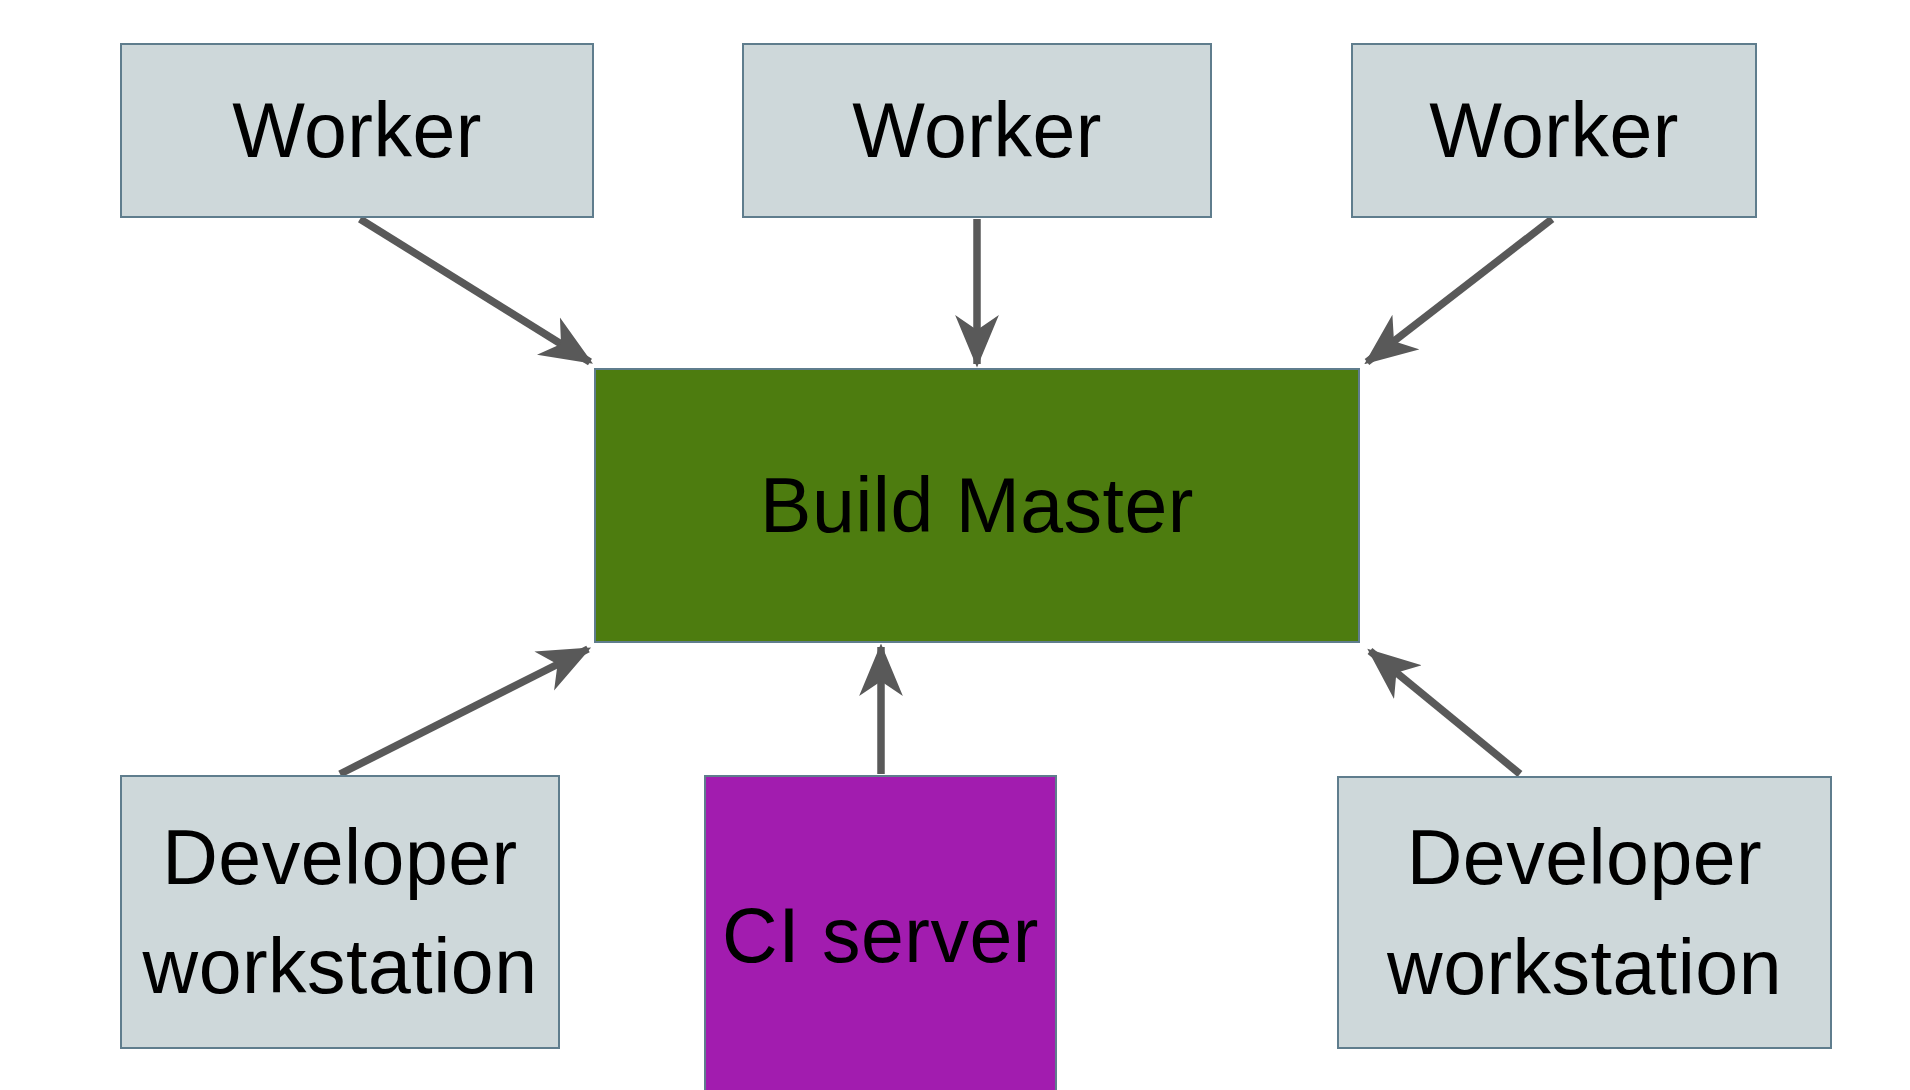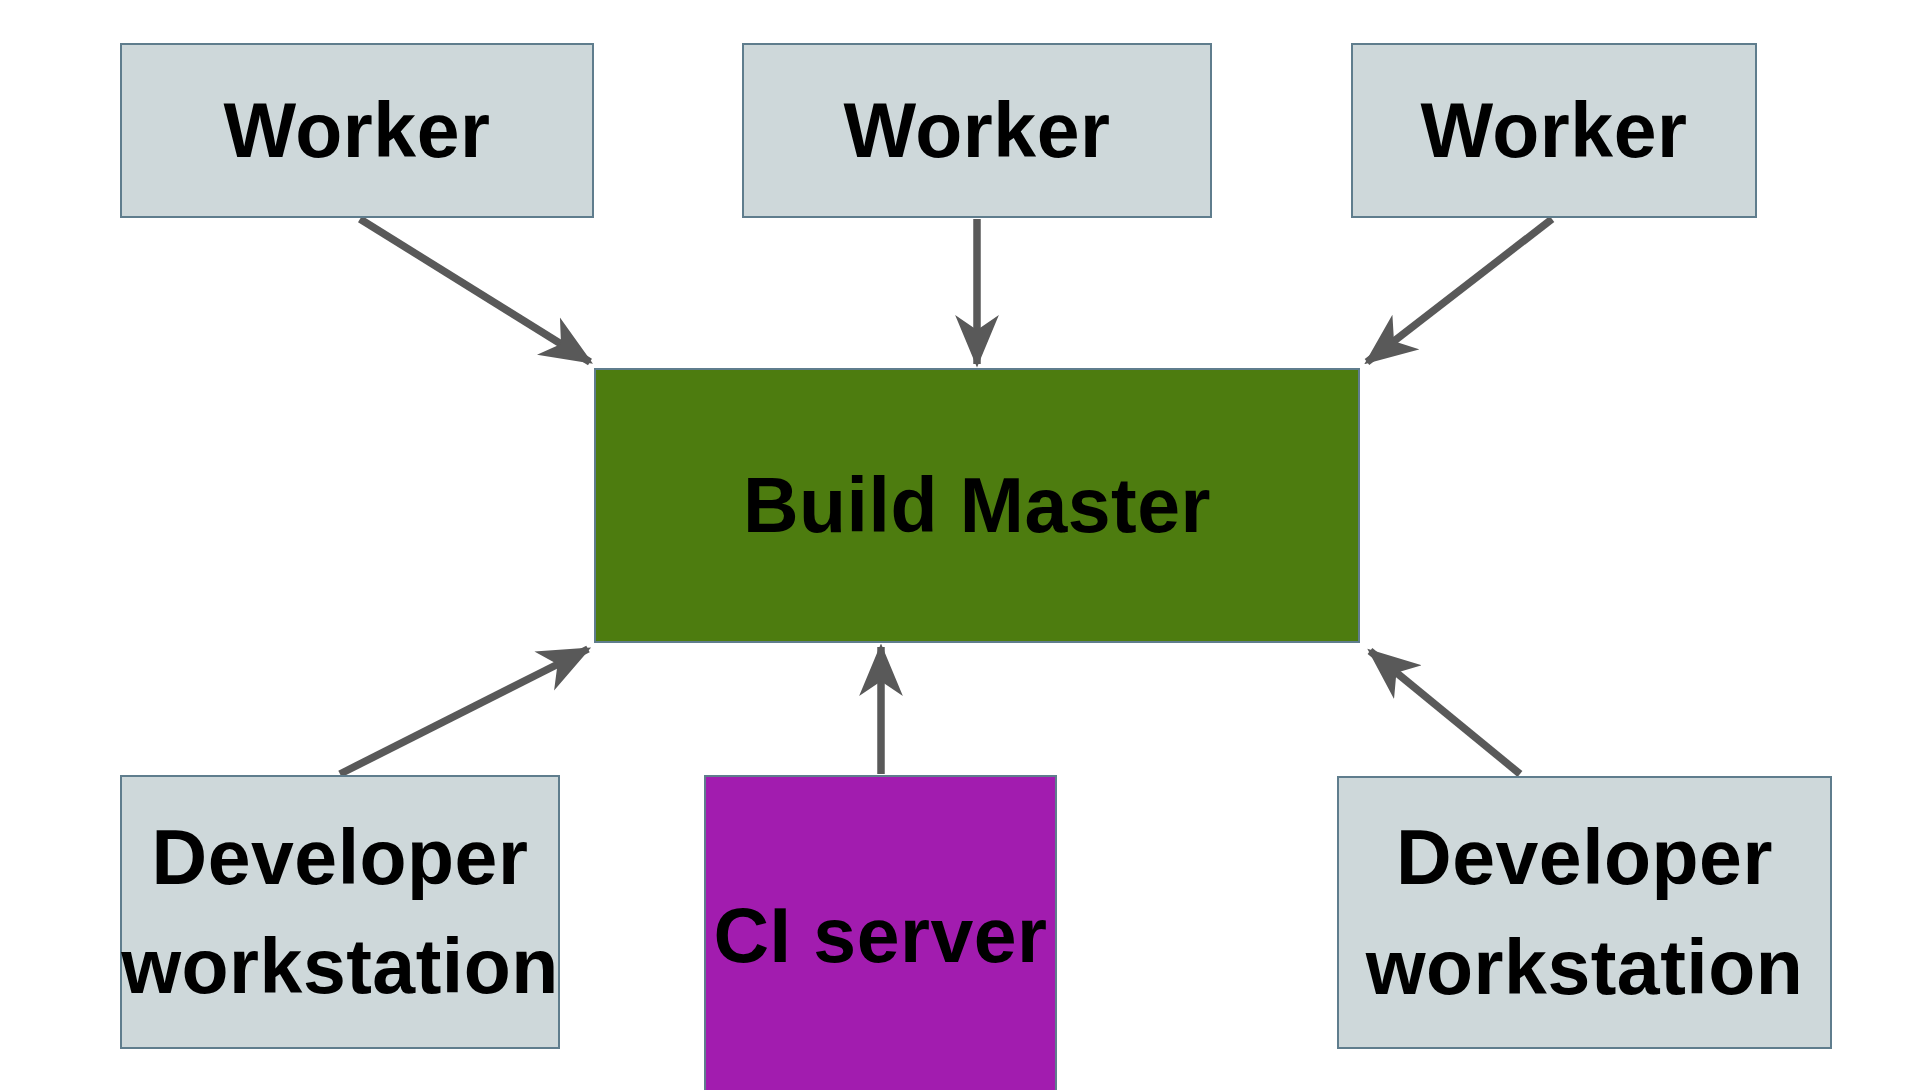--- a/index.html
+++ b/index.html
@@ -25,21 +25,20 @@
   }
   .node {
     position: absolute;
     box-sizing: border-box;
     border-style: solid;
     border-width: 2.5px;
     display: flex;
     align-items: center;
     justify-content: center;
     text-align: center;
-    font-weight: bold;
   }
   .node-label {
     font-size: 77px;
     line-height: 1.42;
     white-space: pre-line;
     letter-spacing: 0.5px;
   }
 </style>
 </head>
 <body>

